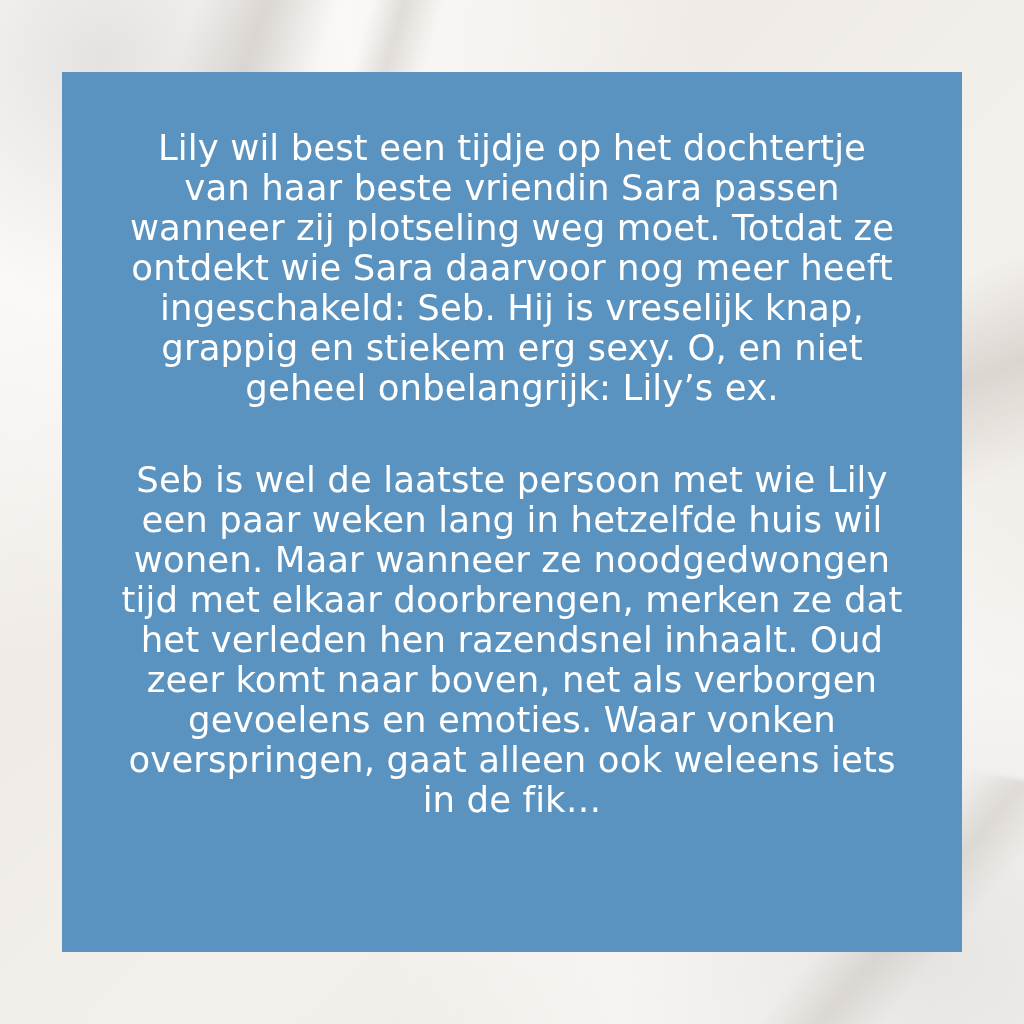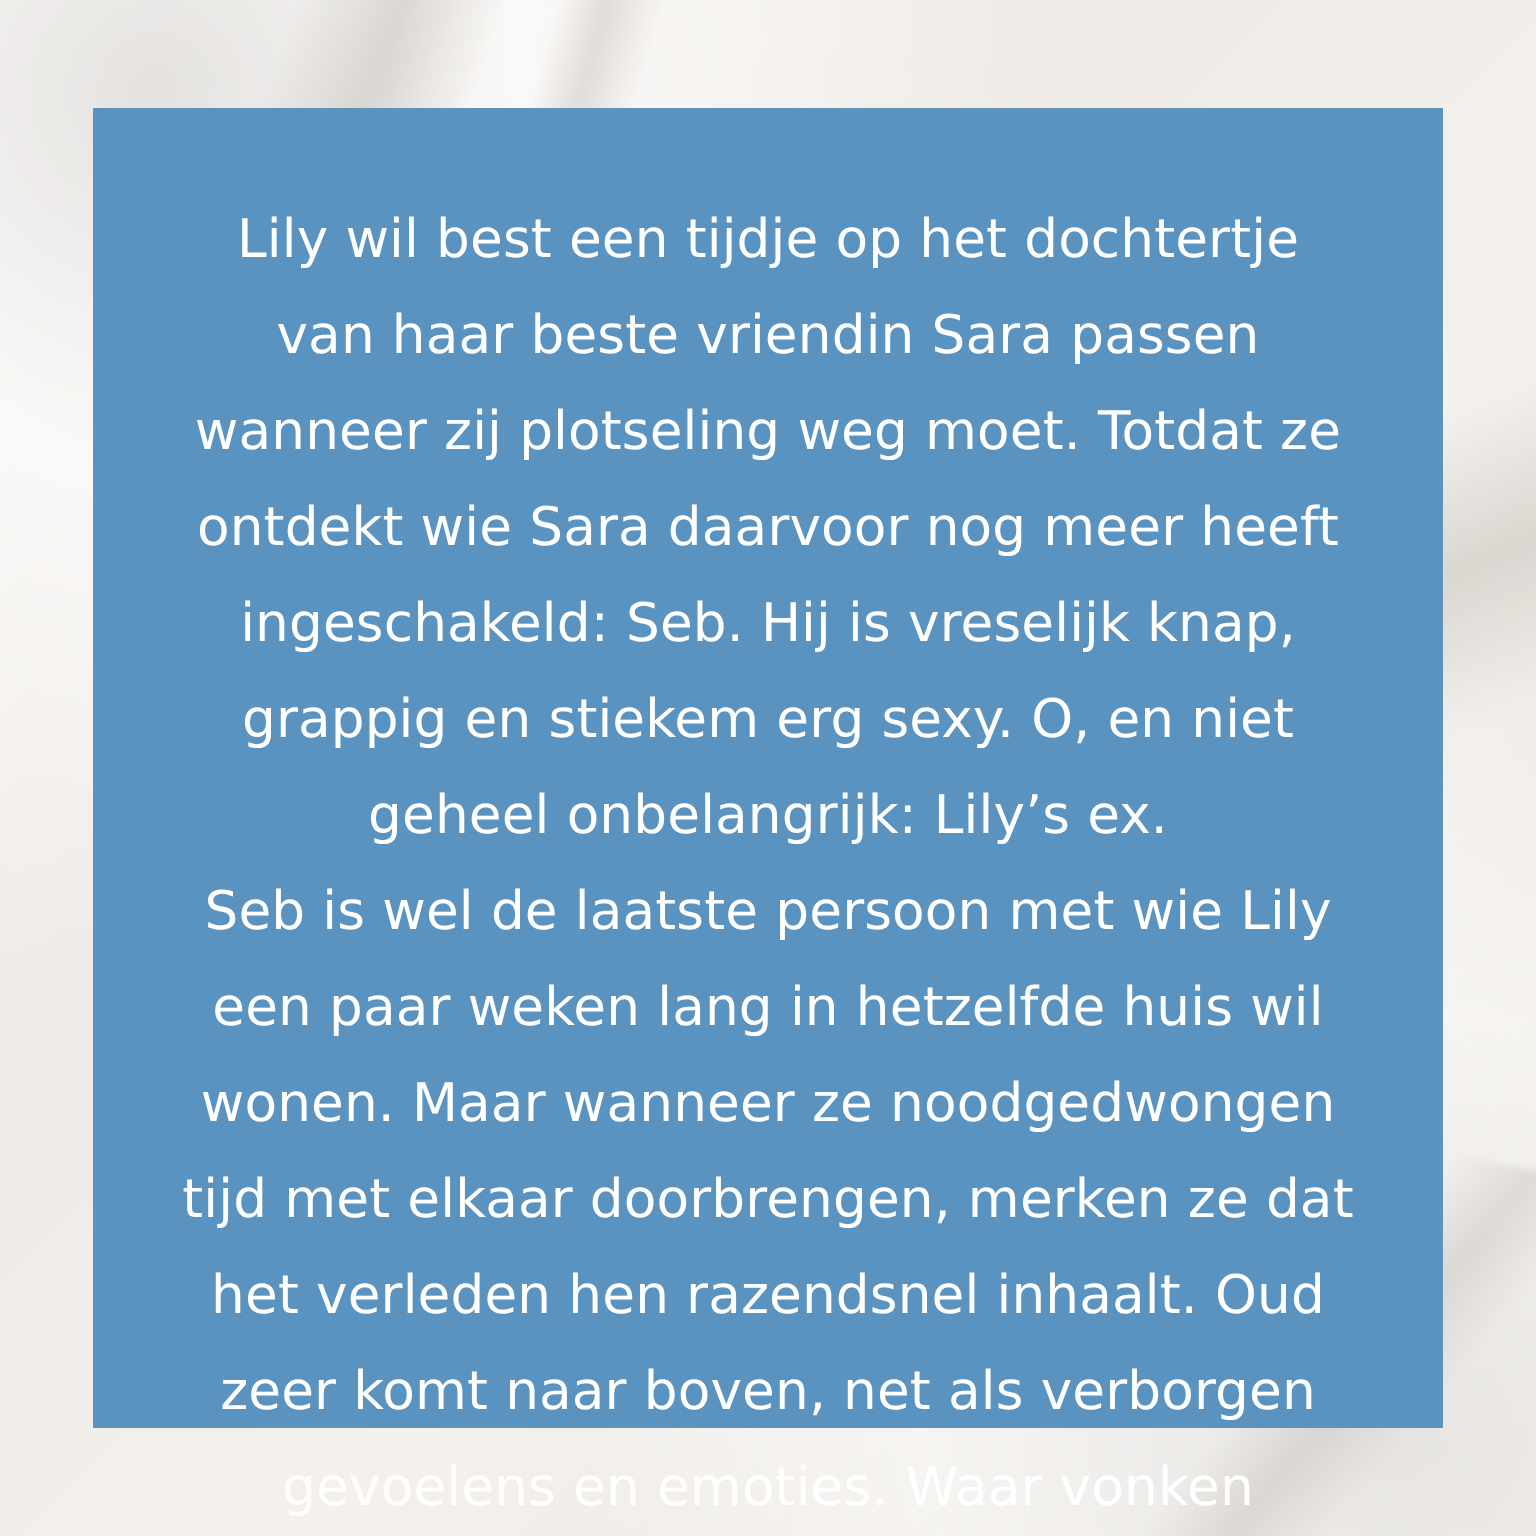--- a/index.html
+++ b/index.html
@@ -106,21 +106,21 @@
     display: flex;
     flex-direction: column;
     justify-content: flex-start;
     align-items: center;
   }
 
   .blurb-text {
     color: #ffffff;
     font-family: "DejaVu Sans", sans-serif;
     font-size: 35.5px;
-    line-height: 64px;
+    line-height: 40px;
     text-align: center;
     letter-spacing: 0.1px;
     font-weight: 400;
     margin: 0;
     max-width: 790px;
   }
 
   .para-gap {
     height: 52px;
   }

